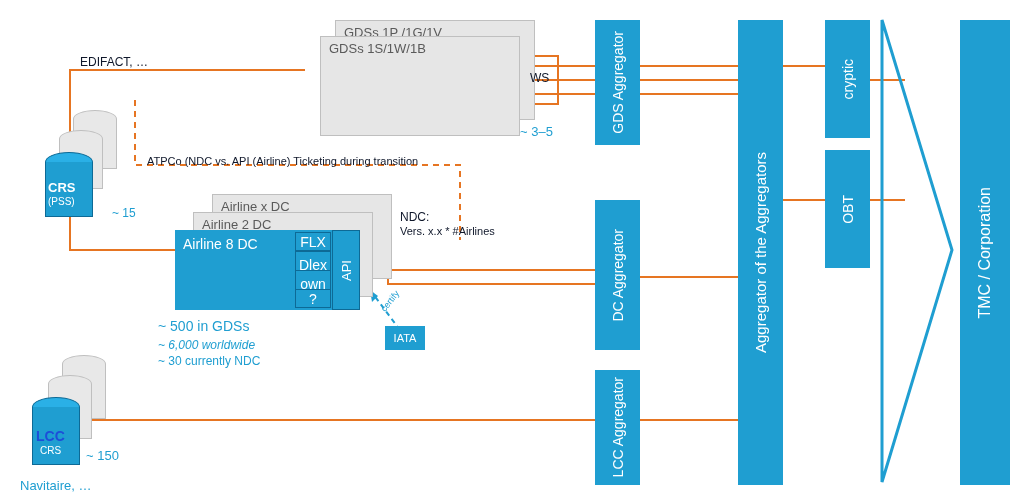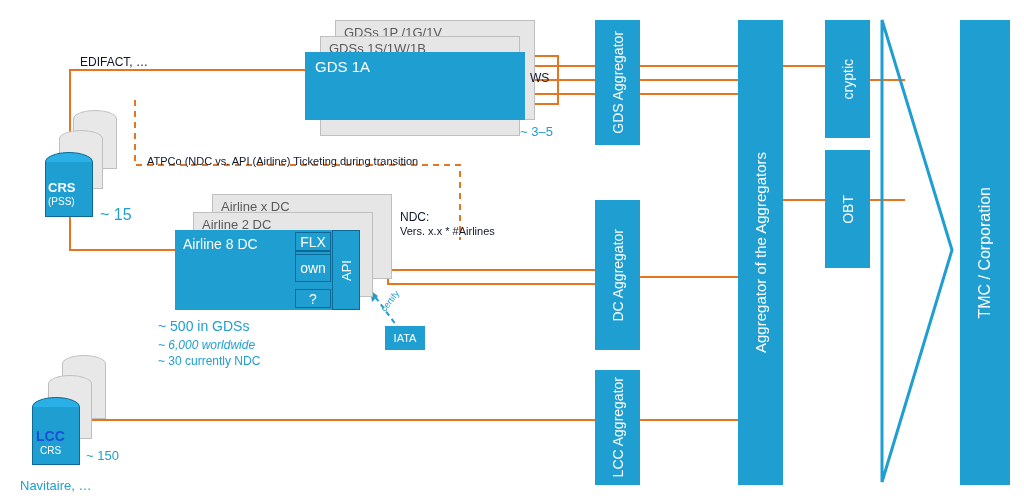--- a/index.html
+++ b/index.html
@@ -71,41 +71,40 @@
 <div class="cyl-wrap" style="left:55px; top:110px; width:60px; height:90px;">
   <div class="cyl-ellipse" style="left:18px; top:0; width:44px; height:18px;"></div>
   <div class="cyl-body" style="left:18px; top:9px; width:44px; height:50px;"></div>
   <div class="cyl-ellipse" style="left:4px; top:20px; width:44px; height:18px;"></div>
   <div class="cyl-body" style="left:4px; top:29px; width:44px; height:50px;"></div>
   <div class="cyl-ellipse blue" style="left:-10px; top:42px; width:48px; height:20px;"></div>
   <div class="cyl-body blue" style="left:-10px; top:52px; width:48px; height:55px;"></div>
 </div>
 <div class="el" style="left:48px; top:180px; color:#fff; font-size:13px; font-weight:bold; z-index:5;">CRS</div>
 <div class="el" style="left:48px; top:196px; color:#fff; font-size:10px; z-index:5;">(PSS)</div>
-<div class="lbl lbl-blue" style="left:100px; top:206px; font-size:16px;">~ 15</div>
+<div class="lbl lbl-blue" style="left:112px; top:206px; font-size:12px;">~ 15</div>
 
 <div class="el gray-box" style="left:335px; top:20px; width:200px; height:100px; padding:4px 8px; font-size:13px;">GDSs 1P /1G/1V</div>
 <div class="el gray-box" style="left:320px; top:36px; width:200px; height:100px; padding:4px 8px; font-size:13px;">GDSs 1S/1W/1B</div>
-<div class="el blue-box" style="left:305px; top:52px; width:220px; height:68px; padding:6px 10px; font-size:15px;">GDS 1A</div>
 <div class="lbl" style="left:530px; top:71px; font-size:12px;">WS</div>
 <div class="lbl lbl-blue" style="left:520px; top:124px; font-size:13px;">~ 3–5</div>
 
 <div class="lbl" style="left:147px; top:155px; font-size:11px;">ATPCo (NDC vs. API (Airline) Ticketing during transition</div>
 
 <div class="el gray-box" style="left:212px; top:194px; width:180px; height:85px; padding:4px 8px; font-size:13px;">Airline x DC</div>
 <div class="el gray-box" style="left:193px; top:212px; width:180px; height:85px; padding:4px 8px; font-size:13px;">Airline 2 DC</div>
 <div class="el blue-box" style="left:175px; top:230px; width:185px; height:80px; padding:6px 8px; font-size:14px;">Airline 8 DC</div>
 
 <div class="el blue-box-border v-center" style="left:332px; top:230px; width:28px; height:80px;">
   <span class="vtext" style="font-size:13px;">API</span>
 </div>
 
 <div class="el blue-box-border v-center small" style="left:295px; top:232px; width:36px; height:19px;">FLX</div>
 <div class="el blue-box-border v-center small" style="left:295px; top:251px; width:36px; height:28px;">Dlex</div>
-<div class="el blue-box-border v-center small" style="left:295px; top:254px; width:36px; height:28px;">own</div>
+<div class="el blue-box-border v-center small" style="left:295px; top:270px; width:36px; height:28px;">own</div>
 <div class="el blue-box-border v-center small" style="left:295px; top:289px; width:36px; height:19px;">?</div>
 
 <div class="lbl" style="left:400px; top:210px; font-size:12px;">NDC:</div>
 <div class="lbl" style="left:400px; top:225px; font-size:11px;">Vers. x.x * #Airlines</div>
 
 <div class="el blue-box v-center" style="left:385px; top:326px; width:40px; height:24px; font-size:11px;">IATA</div>
 <div class="lbl lbl-blue" style="left:378px; top:296px; font-size:9px; transform:rotate(-52deg);">certify</div>
 
 <div class="lbl lbl-blue" style="left:158px; top:318px; font-size:14px;">~ 500 in GDSs</div>
 <div class="lbl lbl-blue" style="left:158px; top:338px; font-size:12px;font-style:italic;">~ 6,000 worldwide</div>

